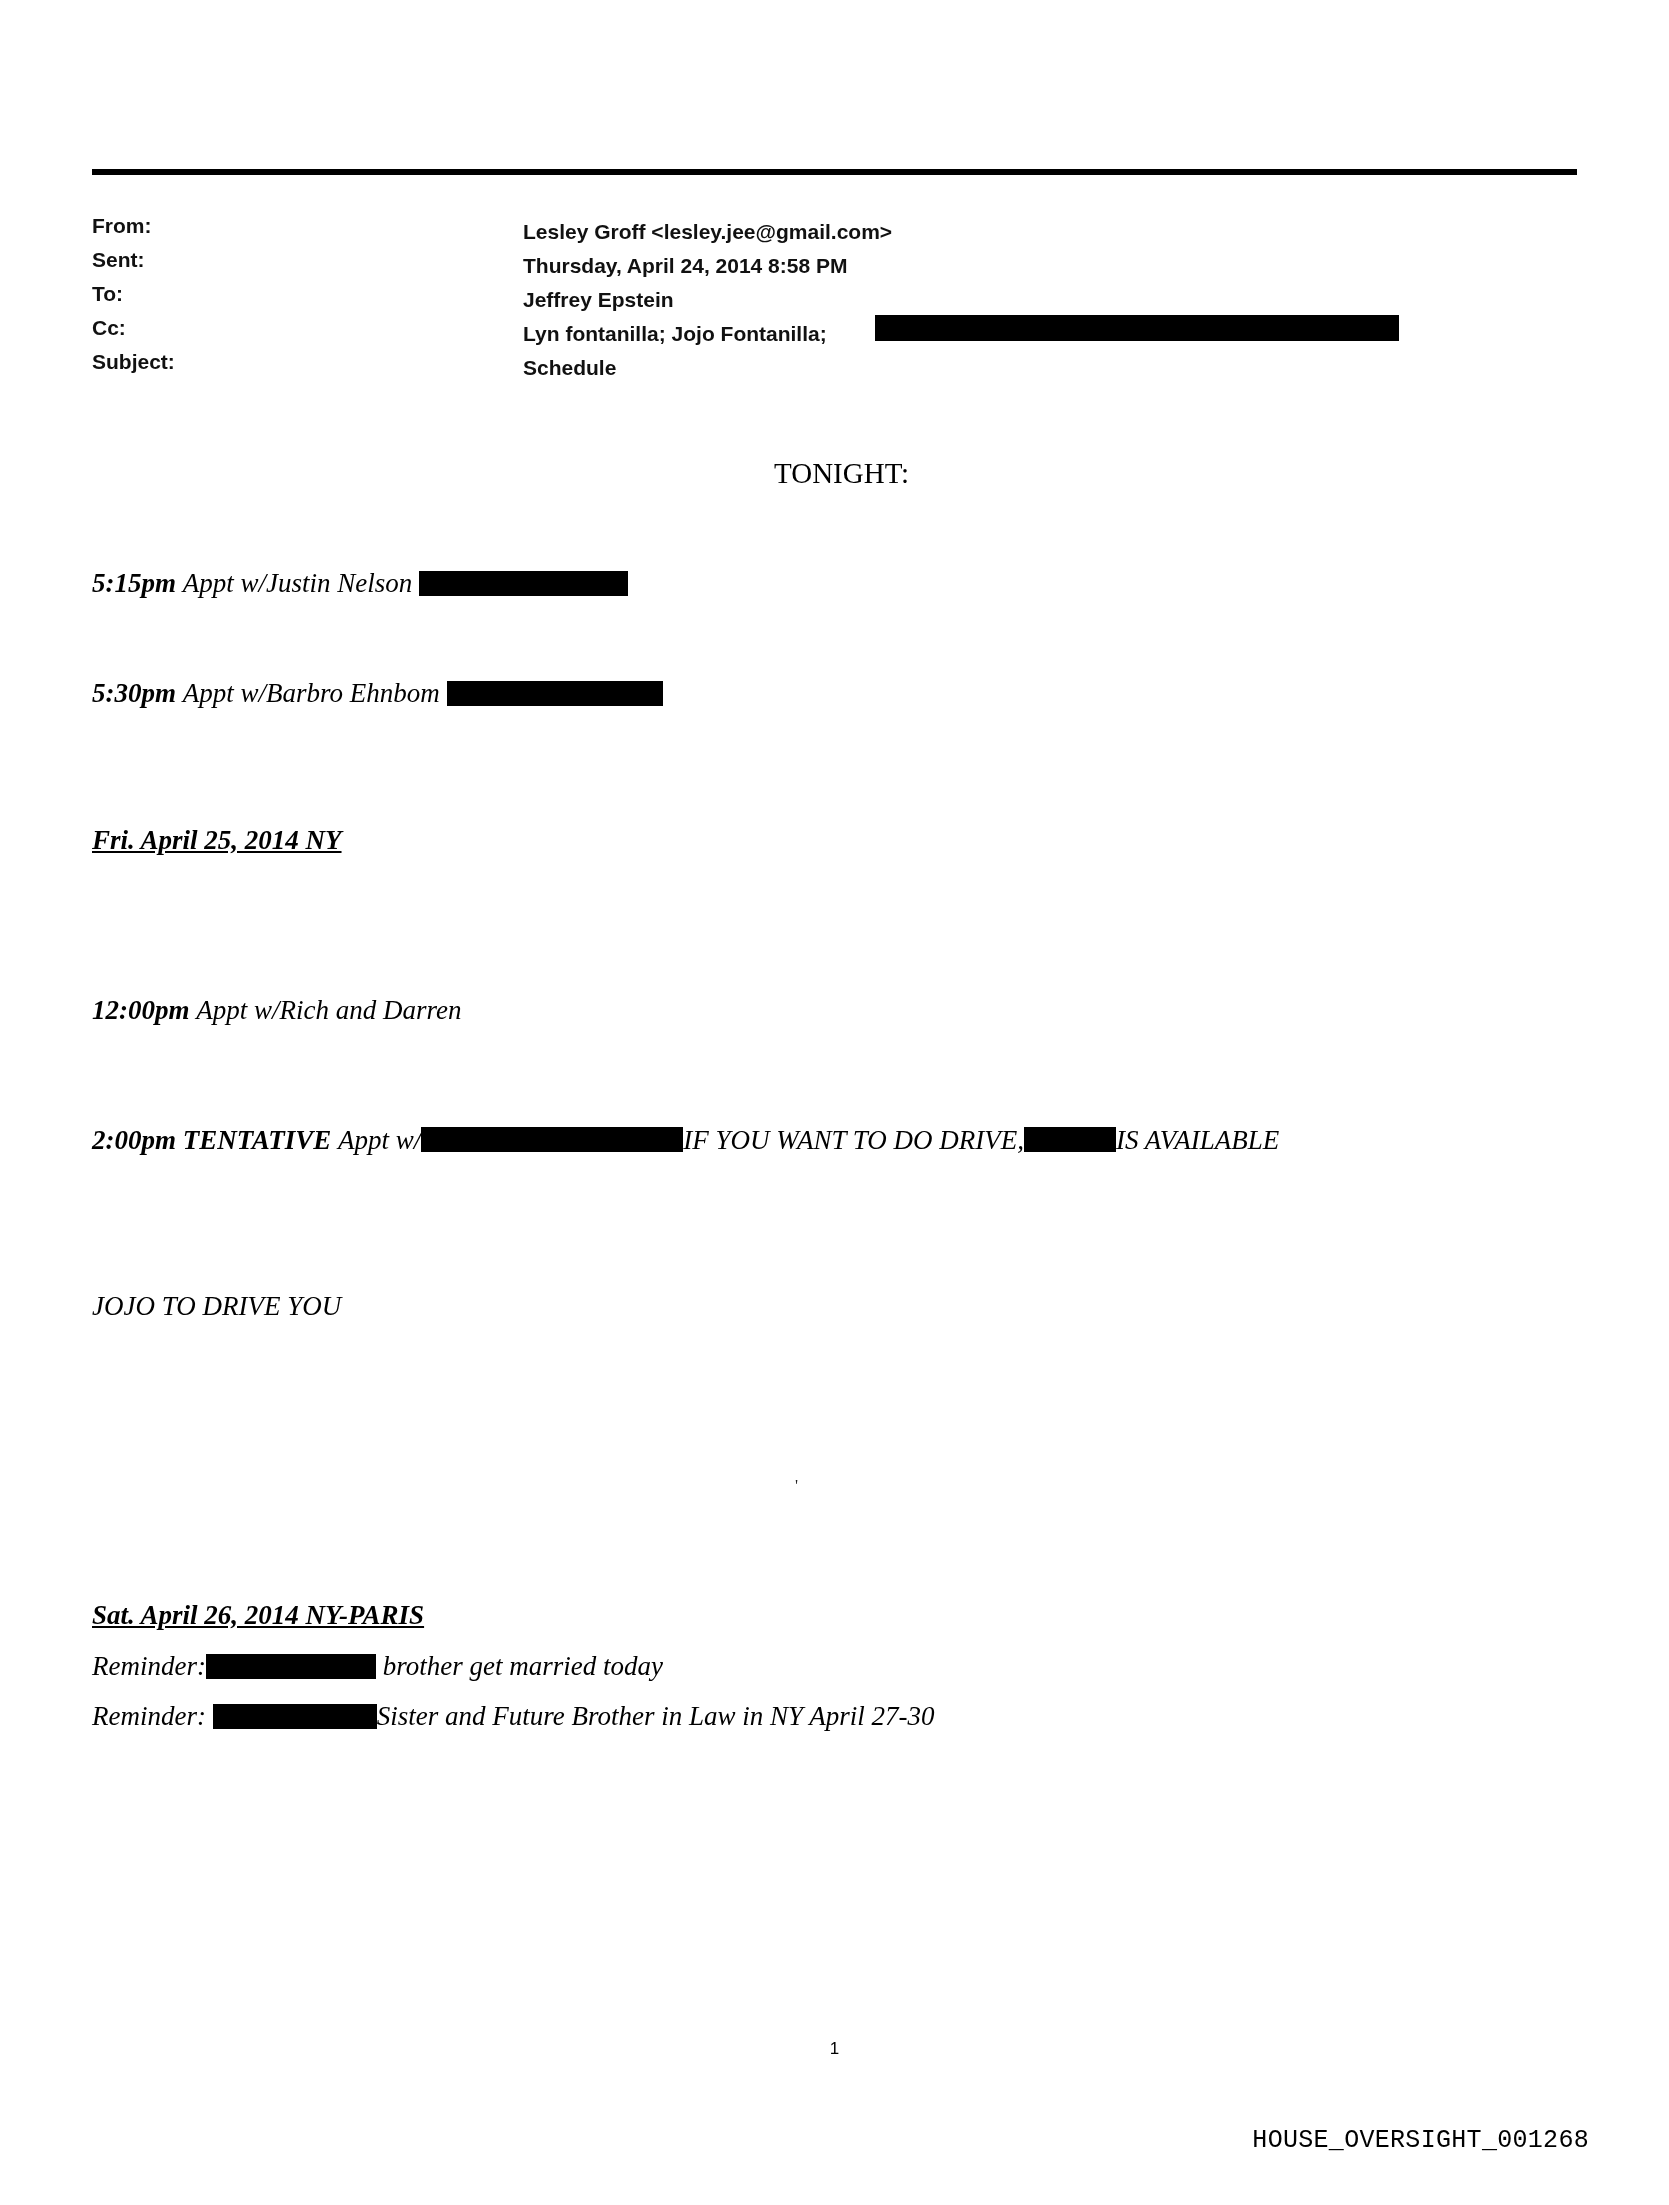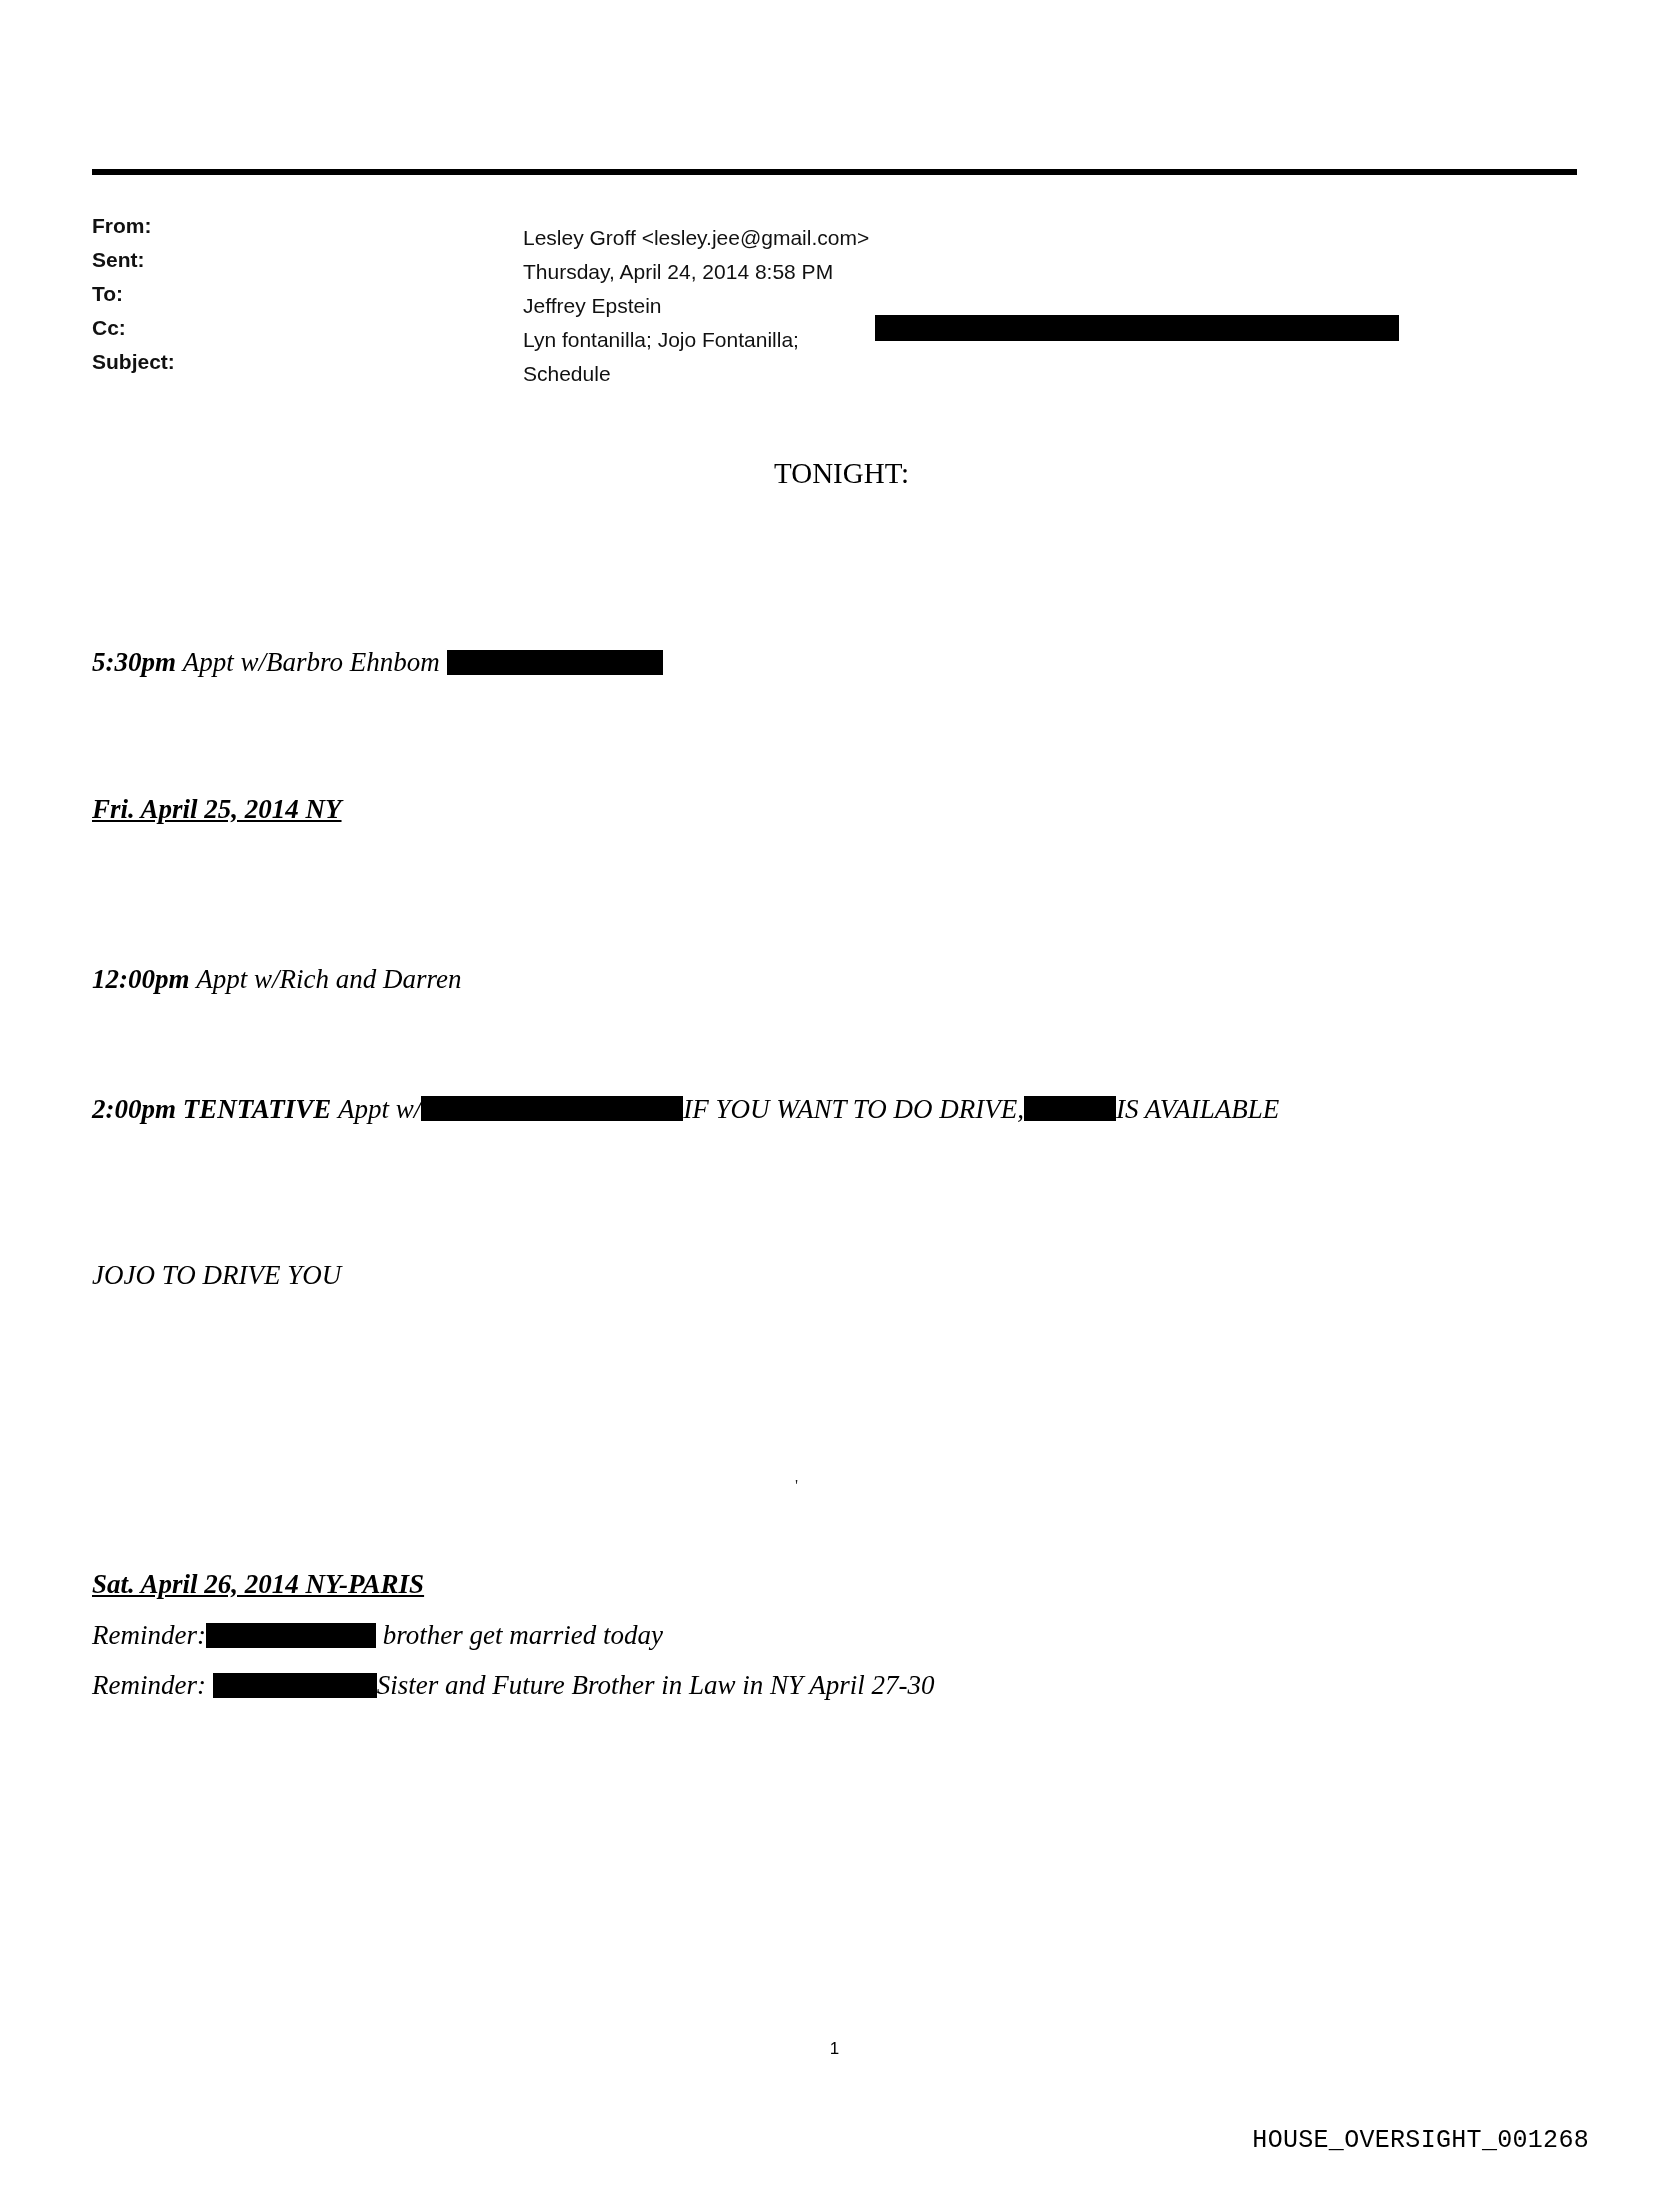--- a/index.html
+++ b/index.html
@@ -52,22 +52,22 @@
   }
   .eh-label {
     position: absolute;
     left: 0;
     top: 0;
     font-weight: bold;
   }
   .eh-value {
     position: absolute;
     left: 431px;
-    top: 12px;
-    font-weight: normal;
+    top: 6px;
+    font-weight: bold;
   }
   .eh-redact {
     position: absolute;
     background: #000;
     height: 26px;
     top: 3.9px;
   }
 
   
   .body-text {
@@ -178,20 +178,23 @@
     </div>
 
   </div>
 
   <div class="body-text">
 
     <div class="line serif-plain" style="font-size:29px;">TONIGHT:</div>
 
     <div class="gap-lg"></div>
 
+    <div class="line">
+      <span class="ital bold">5:15pm </span><span class="ital">Appt w/Justin Nelson </span><span class="redact" style="width:209px;"></span>
+    </div>
 
     <div class="gap-lg"></div>
 
     <div class="line">
       <span class="ital bold">5:30pm </span><span class="ital">Appt w/Barbro Ehnbom </span><span class="redact" style="width:216px;"></span>
     </div>
 
     <div class="gap-lg"></div>
     <div class="gap-sm"></div>
 

